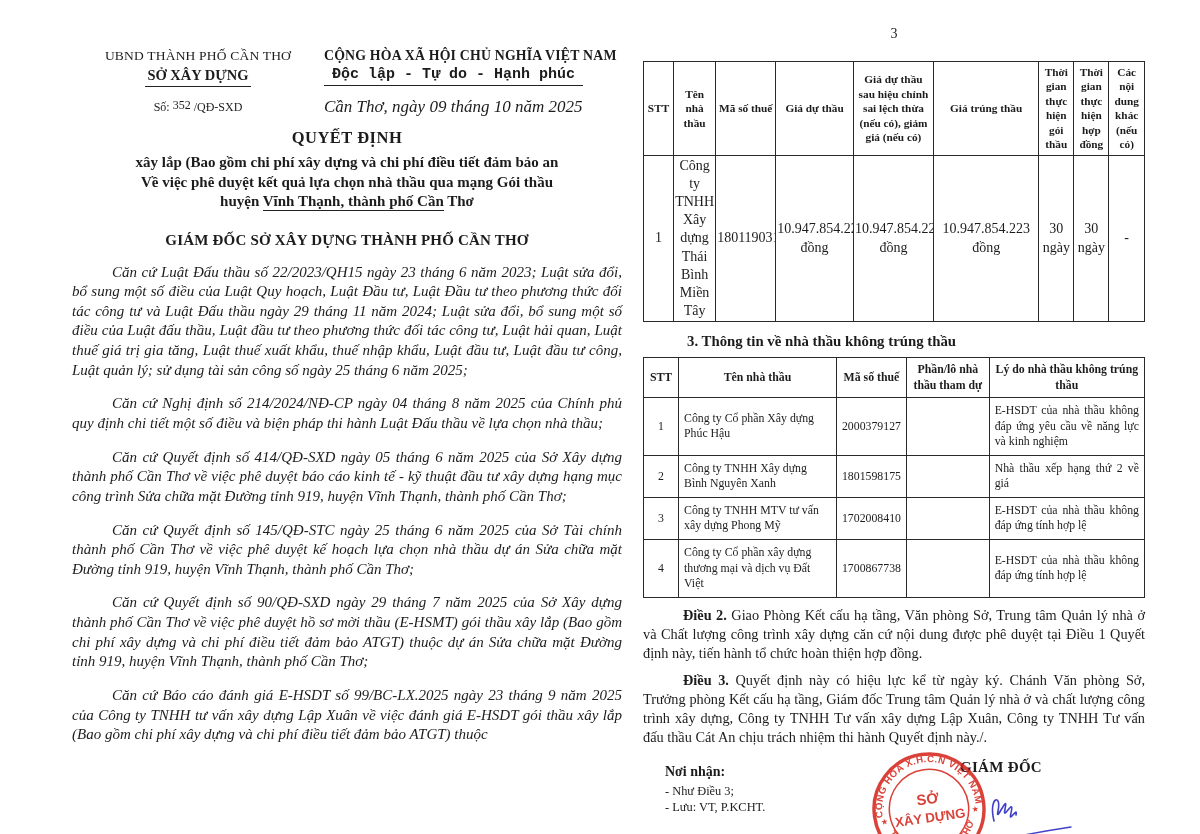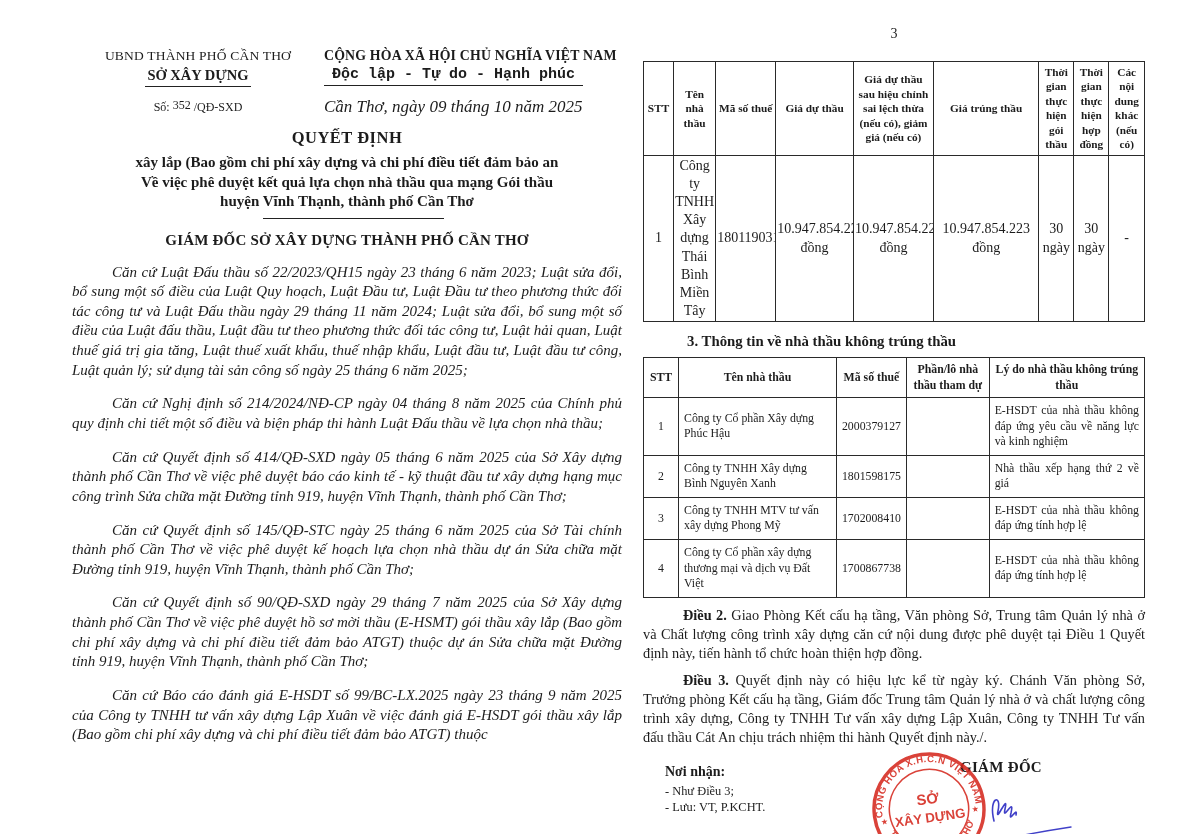--- a/index.html
+++ b/index.html
@@ -15,21 +15,21 @@
   .org-name .u { display:inline-block; border-bottom:1.3px solid #222; padding:0 2px 2px; }
   .doc-number { margin-top:13px; font-size:12px; }
   .doc-number .raised { position:relative; top:-2px; }
   .hdr-right { flex:1; }
   .nat1 { font-weight:bold; font-size:13.8px; letter-spacing:0.2px; }
   .motto { display:inline-block; font-weight:bold; font-size:15px; border-bottom:1.4px solid #222; padding:0 8px 2px; margin-top:2px;font-family:Liberation Mono, monospace; }
   .dateline { margin-top:11px; font-style:italic; font-size:17px; }
 
   .title { text-align:center; font-weight:bold; font-size:16.5px; margin-top:11px; letter-spacing:0.5px; }
   .subtitle { text-align:center; font-weight:bold; font-size:15px; line-height:1.3; margin-top:5px; }
-  .subtitle .u3 { border-bottom:1.3px solid #222; padding-bottom:9px; }
+  .subtitle .u3 { border-bottom:1.3px solid #222; padding-bottom:1px; }
   .issuer { text-align:center; font-weight:bold; font-size:15px; margin-top:20px; letter-spacing:0.2px; }
   .para { font-style:italic; font-size:15px; line-height:1.31; text-align:justify; text-indent:40px; margin:14px 0 0 0; }
 
   
   .page-right { position:absolute; left:643px; top:26px; width:502px; }
   .pagenum { text-align:center; font-size:14px; }
   table { border-collapse:collapse; width:100%; table-layout:fixed; }
   th, td { border:1px solid #2a2a2a; text-align:center; vertical-align:middle; overflow:hidden; }
   .t1 { margin-top:19px; }
   .t1 th { font-size:11.3px; font-weight:bold; line-height:1.28; padding:3px 1px; }

